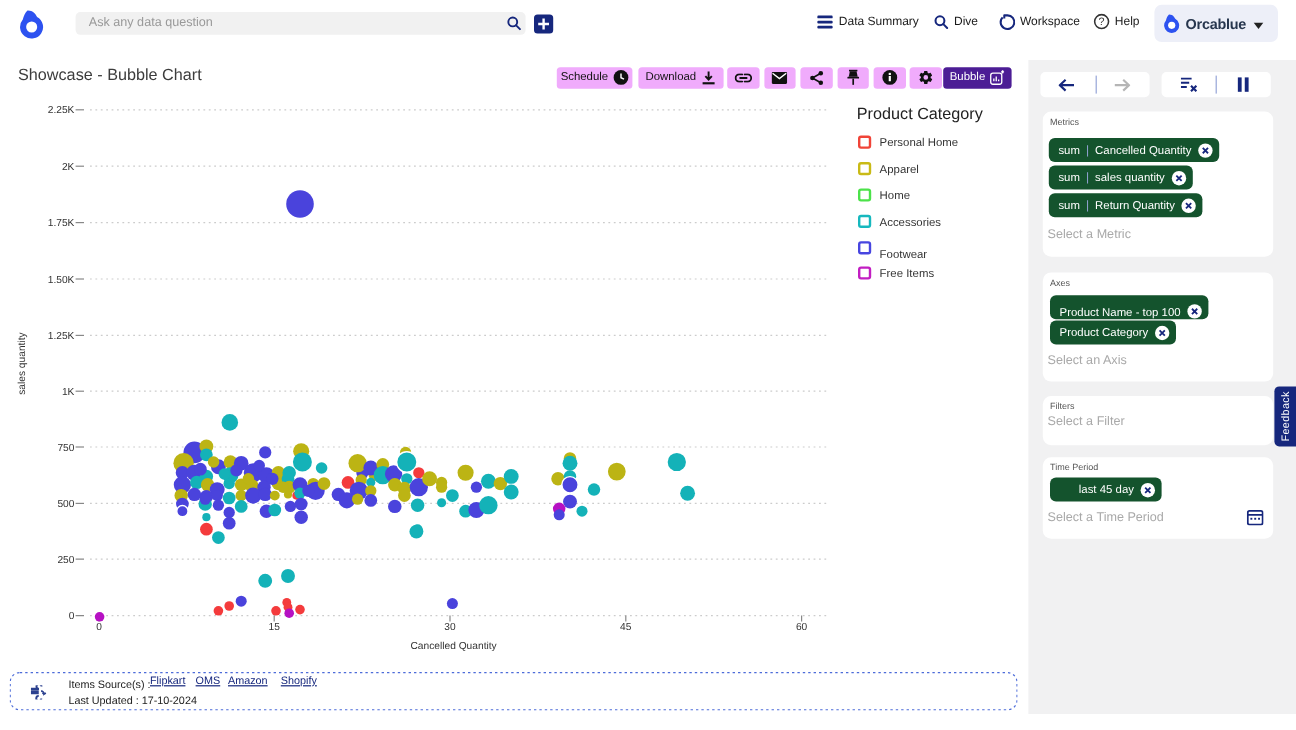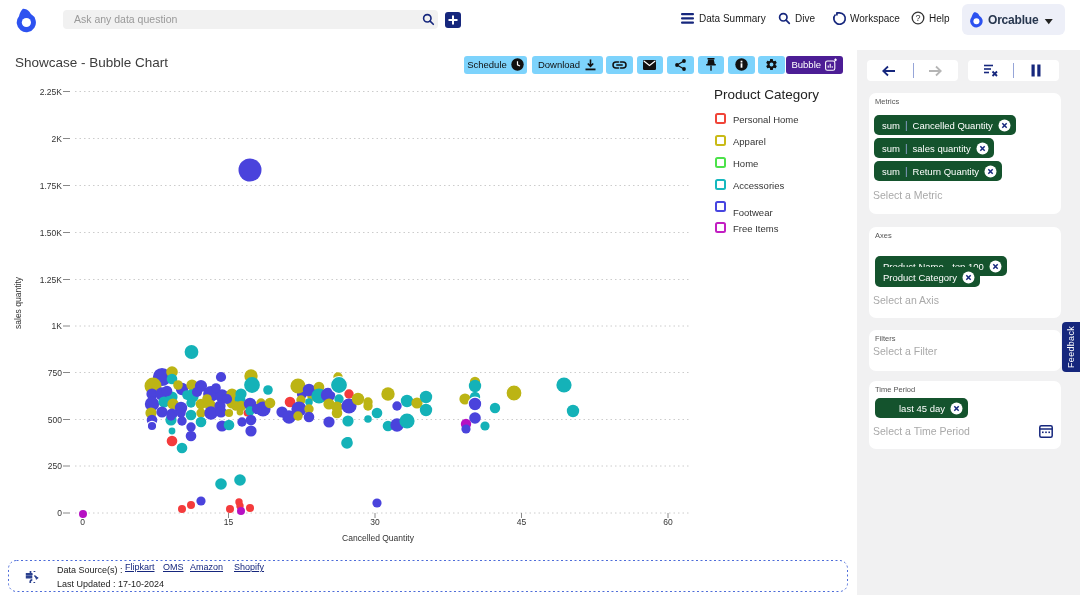--- a/index.html
+++ b/index.html
@@ -1,18 +1,18 @@
 <!DOCTYPE html>
 <html><head><meta charset="utf-8">
 <style>
 *{margin:0;padding:0;box-sizing:border-box;}
 html,body{width:1080px;height:608px;overflow:hidden;background:#fff;font-family:"Liberation Sans",sans-serif;position:relative;}
 .abs{position:absolute;}
 .navtxt{position:absolute;top:13px;font-size:10px;color:#1a1a1a;}
-.tbtn{position:absolute;top:55.5px;height:18px;background:#7dd3fc;border-radius:3px;display:flex;align-items:center;justify-content:center;font-size:9.5px;color:#111;}
+.tbtn{position:absolute;top:55.5px;height:18px;background:#f0abfc;border-radius:3px;display:flex;align-items:center;justify-content:center;font-size:9.5px;color:#111;}
 .chip{position:absolute;background:#14532d;border-radius:5px;color:#fff;font-size:9.5px;display:inline-flex;align-items:center;height:20px;padding:0 5px 0 8px;white-space:nowrap;}
 .panel{position:absolute;left:869px;width:192px;background:#fff;border-radius:7px;}
 .plabel{position:absolute;left:6px;top:4px;font-size:7.5px;color:#555;}
 .sel{position:absolute;left:873px;font-size:10.5px;color:#a9a9a9;}
 .leg{position:absolute;font-size:9.5px;color:#333;}
 .lbox{position:absolute;left:715px;width:11px;height:11px;border-radius:2.5px;background:#fff;}
 .flink{position:absolute;top:562px;font-size:9px;color:#16277d;text-decoration:underline;}
 </style></head>
 <body>
 
@@ -379,21 +379,21 @@
     <svg style="margin-left:5px;flex:none" width="13" height="13" viewBox="0 0 13 13">
       <circle cx="6.5" cy="6.5" r="6" fill="#fff"></circle>
       <path d="M4.3 4.3 L8.7 8.7 M8.7 4.3 L4.3 8.7" stroke="#16277d" stroke-width="1.5"></path>
     </svg>
   </div>
 <div class="sel" style="top:188.5px;">Select a Metric</div>
 
 <div class="panel" style="top:227px;height:91px;padding-left:48px;">
     <div class="plabel">Axes</div>
   </div>
-<div class="chip" style="left:875px;top:256px;">
+<div class="chip" style="left:875px;top:246px;align-items:flex-end;">
     <span>Product Name - top 100</span>
     <svg style="margin-left:5px;flex:none" width="13" height="13" viewBox="0 0 13 13">
       <circle cx="6.5" cy="6.5" r="6" fill="#fff"></circle>
       <path d="M4.3 4.3 L8.7 8.7 M8.7 4.3 L4.3 8.7" stroke="#16277d" stroke-width="1.5"></path>
     </svg>
   </div>
 <div class="chip" style="left:875px;top:267px;">
     <span>Product Category</span>
     <svg style="margin-left:5px;flex:none" width="13" height="13" viewBox="0 0 13 13">
       <circle cx="6.5" cy="6.5" r="6" fill="#fff"></circle>
@@ -436,17 +436,17 @@
     <rect x="0.5" y="0.5" width="839" height="31" rx="8" fill="none" stroke="#4d6cd9" stroke-width="1" stroke-dasharray="2 2.5"></rect>
   </svg>
 <svg class="abs" style="left:25px;top:571px" width="14" height="12" viewBox="0 0 14 12">
     <g fill="none" stroke="#2c418f" stroke-width="1.6">
       <path d="M0.8 3.4 h6.5 M0.8 6.2 h6.5" stroke-width="2.6"></path>
       <path d="M7.5 3.2 a2.1 2.1 0 1 1 2.1 -2.1"></path>
       <path d="M7.3 8.9 a2.1 2.1 0 1 0 2.1 2.1"></path>
       <path d="M9.2 5 a2.3 2.3 0 0 1 2.5 2.5 l1.5 -1 m-1.5 1 l-1.3 -1.2" stroke-width="1.4"></path>
     </g>
   </svg>
-<div class="abs" style="left:57px;top:565px;font-size:9px;color:#222;">Data Source(s) :</div>
+<div class="abs" style="left:57px;top:565px;font-size:9px;color:#222;">Items Source(s) :</div>
 <div class="flink" style="left:125px;">Flipkart</div>
 <div class="flink" style="left:163px;">OMS</div>
 <div class="flink" style="left:190px;">Amazon</div>
 <div class="flink" style="left:234px;">Shopify</div>
 <div class="abs" style="left:57px;top:579px;font-size:9px;color:#222;">Last Updated : 17-10-2024</div>
 </body></html>

